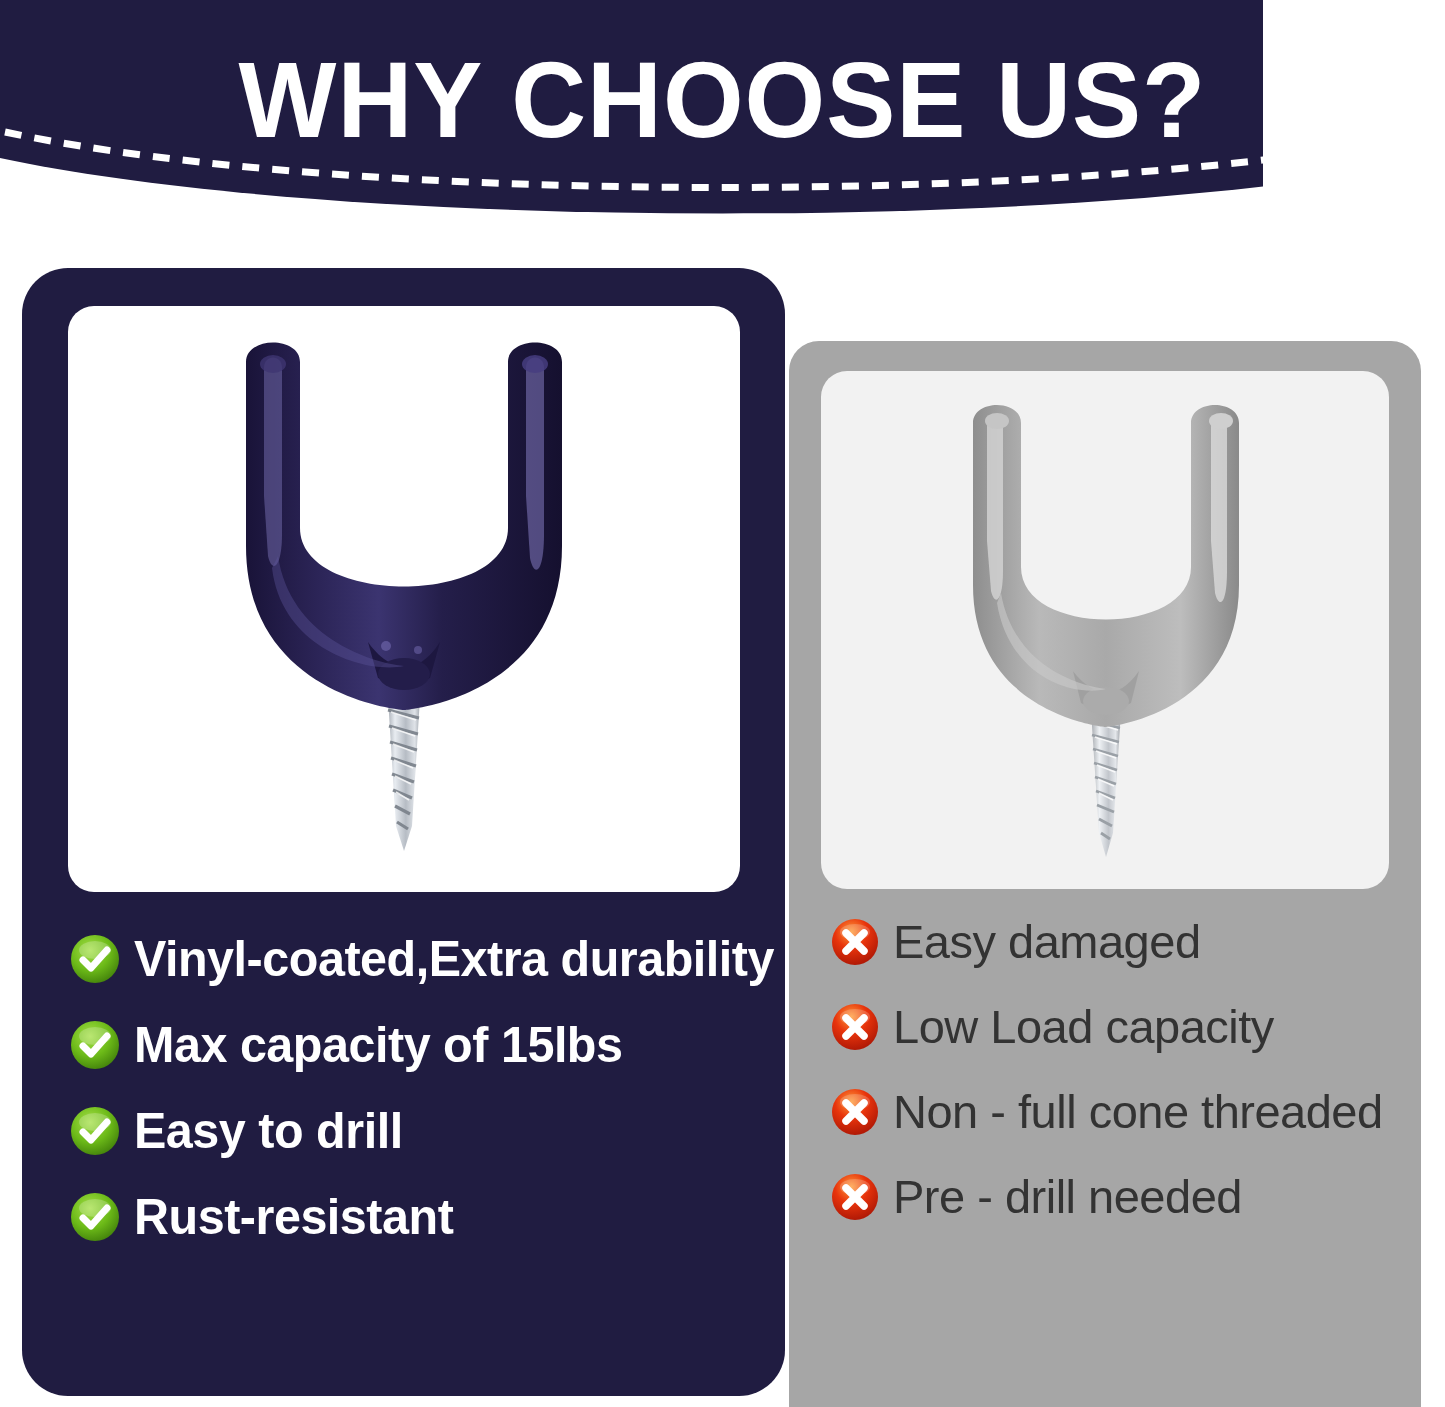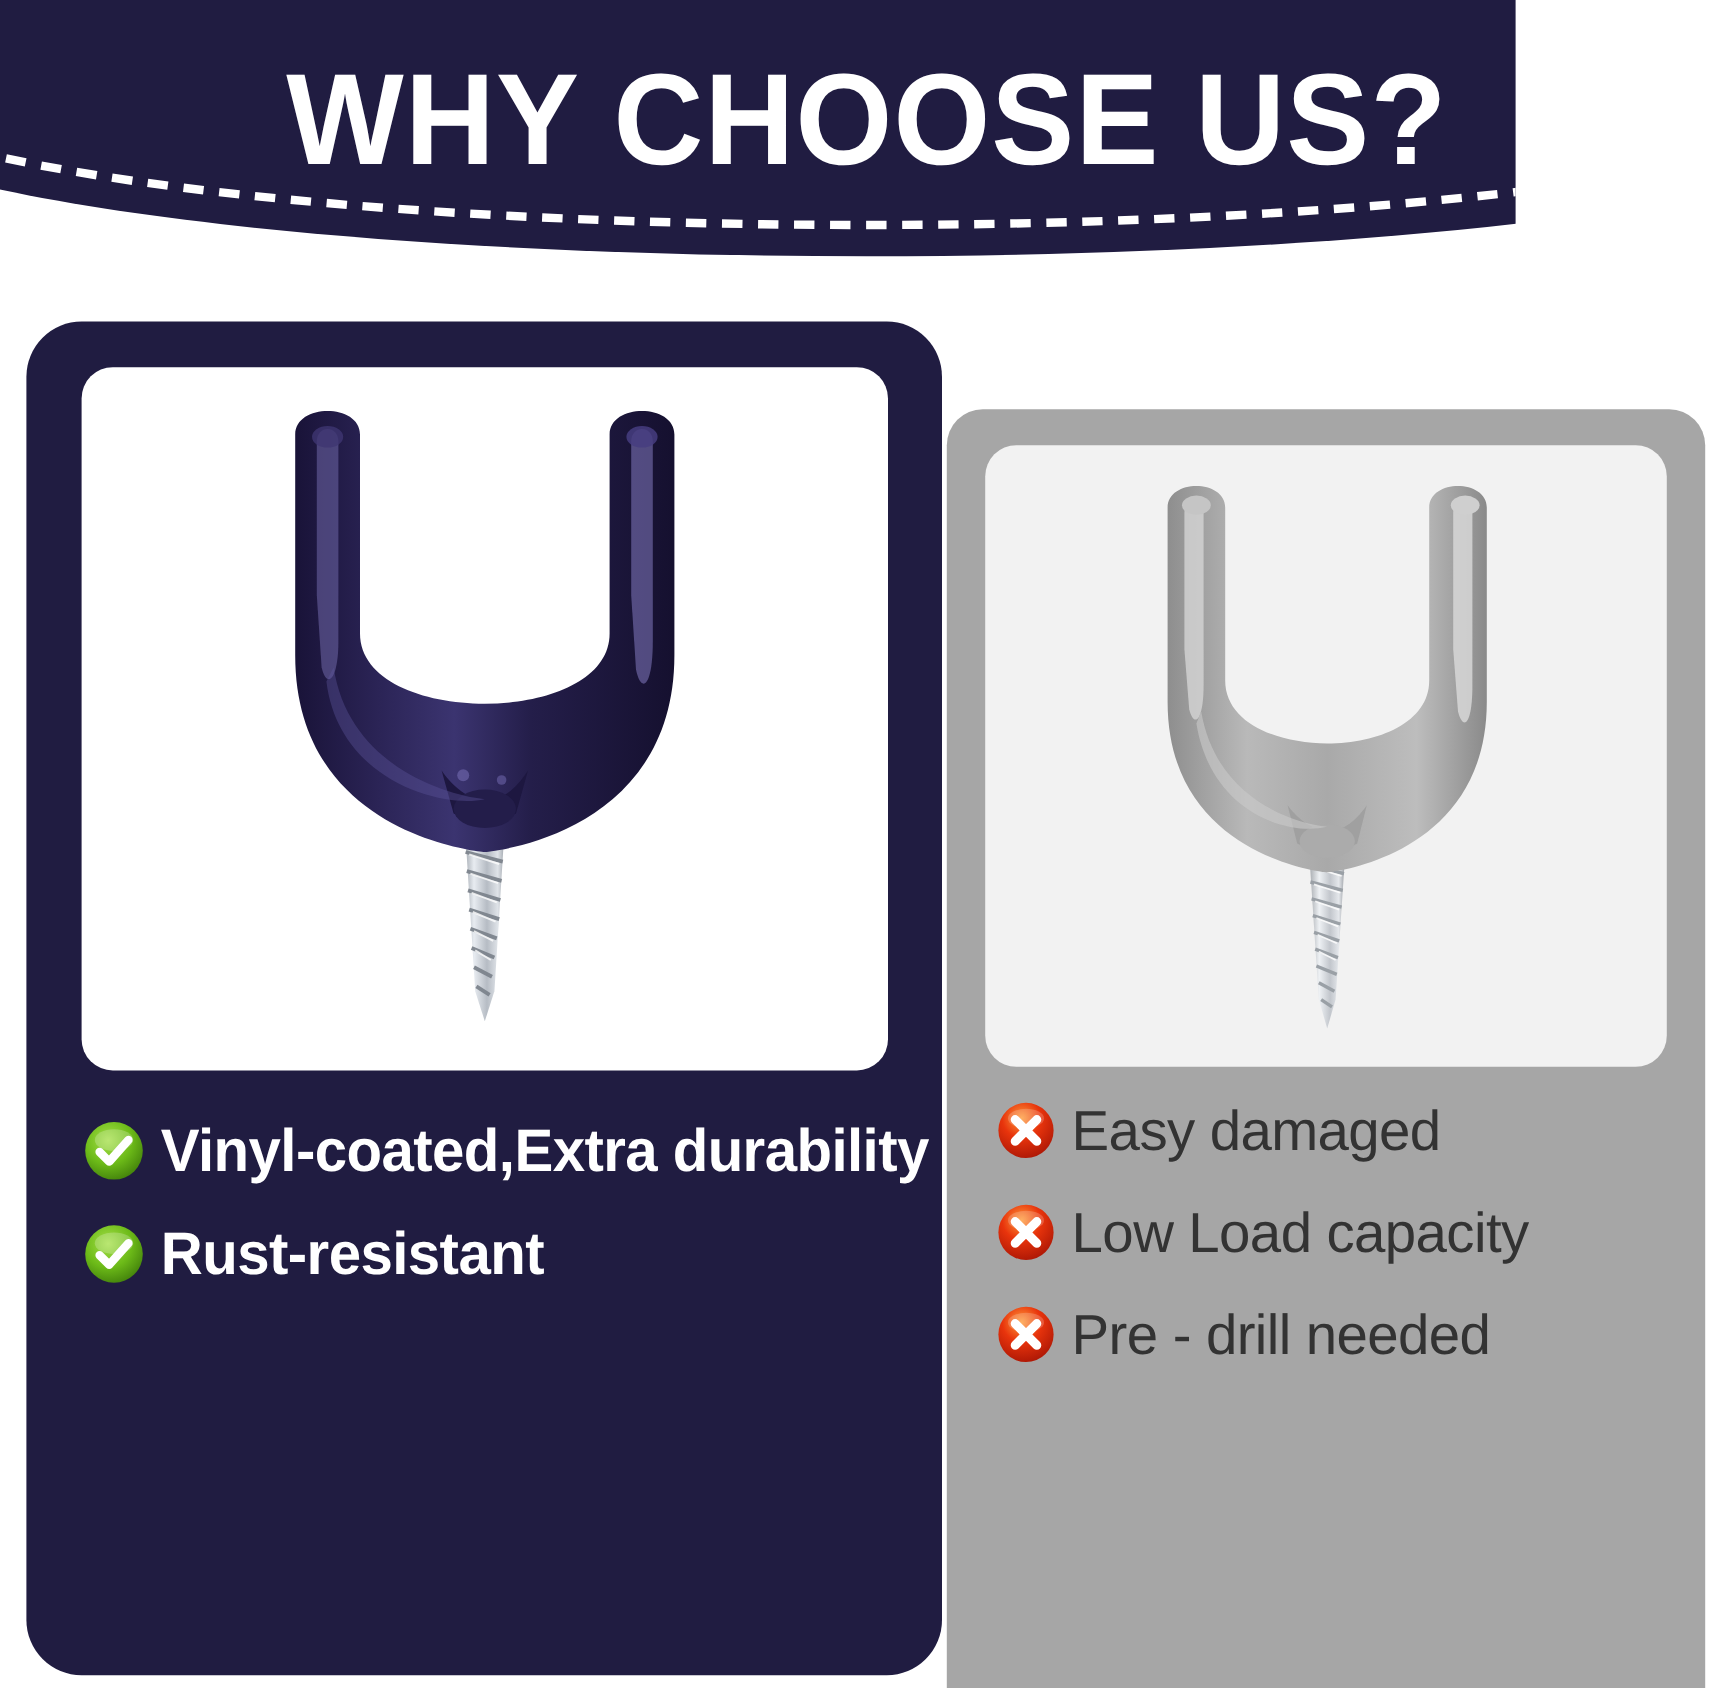--- a/index.html
+++ b/index.html
@@ -239,21 +239,41 @@
             </radialGradient>
           </defs>
           <circle cx="25" cy="25" r="24" fill="url(#gchk)"></circle>
           <ellipse cx="25" cy="16" rx="16" ry="9" fill="#ffffff" opacity="0.22"></ellipse>
           <path d="M13 26 L21 34 L37 16" fill="none" stroke="#ffffff" stroke-width="7" stroke-linecap="round" stroke-linejoin="round"></path>
         </svg>
       </span>
       <span class="pros-text">Vinyl-coated,Extra durability</span>
     </div>
 
-
+    <div class="pros-item">
+      <span class="badge">
+        <svg width="50" height="50" viewBox="0 0 50 50">
+          <circle cx="25" cy="25" r="24" fill="url(#gchk)"></circle>
+          <ellipse cx="25" cy="16" rx="16" ry="9" fill="#ffffff" opacity="0.22"></ellipse>
+          <path d="M13 26 L21 34 L37 16" fill="none" stroke="#ffffff" stroke-width="7" stroke-linecap="round" stroke-linejoin="round"></path>
+        </svg>
+      </span>
+      <span class="pros-text">Max capacity of 15lbs</span>
+    </div>
+
+    <div class="pros-item">
+      <span class="badge">
+        <svg width="50" height="50" viewBox="0 0 50 50">
+          <circle cx="25" cy="25" r="24" fill="url(#gchk)"></circle>
+          <ellipse cx="25" cy="16" rx="16" ry="9" fill="#ffffff" opacity="0.22"></ellipse>
+          <path d="M13 26 L21 34 L37 16" fill="none" stroke="#ffffff" stroke-width="7" stroke-linecap="round" stroke-linejoin="round"></path>
+        </svg>
+      </span>
+      <span class="pros-text">Easy to drill</span>
+    </div>
 
     <div class="pros-item">
       <span class="badge">
         <svg width="50" height="50" viewBox="0 0 50 50">
           <circle cx="25" cy="25" r="24" fill="url(#gchk)"></circle>
           <ellipse cx="25" cy="16" rx="16" ry="9" fill="#ffffff" opacity="0.22"></ellipse>
           <path d="M13 26 L21 34 L37 16" fill="none" stroke="#ffffff" stroke-width="7" stroke-linecap="round" stroke-linejoin="round"></path>
         </svg>
       </span>
       <span class="pros-text">Rust-resistant</span>
@@ -344,27 +364,37 @@
       <span class="badge-x">
         <svg width="48" height="48" viewBox="0 0 48 48">
           <circle cx="24" cy="24" r="23" fill="url(#rx)"></circle>
           <ellipse cx="24" cy="14" rx="15" ry="8" fill="#ffffff" opacity="0.2"></ellipse>
           <path d="M15 15 L33 33 M33 15 L15 33" stroke="#ffffff" stroke-width="7.5" stroke-linecap="round"></path>
         </svg>
       </span>
       <span class="cons-text">Low Load capacity</span>
     </div>
 
-
     <div class="cons-item">
       <span class="badge-x">
         <svg width="48" height="48" viewBox="0 0 48 48">
           <circle cx="24" cy="24" r="23" fill="url(#rx)"></circle>
           <ellipse cx="24" cy="14" rx="15" ry="8" fill="#ffffff" opacity="0.2"></ellipse>
           <path d="M15 15 L33 33 M33 15 L15 33" stroke="#ffffff" stroke-width="7.5" stroke-linecap="round"></path>
         </svg>
       </span>
+      <span class="cons-text">Non - full cone threaded</span>
+    </div>
+
+    <div class="cons-item">
+      <span class="badge-x">
+        <svg width="48" height="48" viewBox="0 0 48 48">
+          <circle cx="24" cy="24" r="23" fill="url(#rx)"></circle>
+          <ellipse cx="24" cy="14" rx="15" ry="8" fill="#ffffff" opacity="0.2"></ellipse>
+          <path d="M15 15 L33 33 M33 15 L15 33" stroke="#ffffff" stroke-width="7.5" stroke-linecap="round"></path>
+        </svg>
+      </span>
       <span class="cons-text">Pre - drill needed</span>
     </div>
 
 
   </div>
 </div>
 
 </body></html>

